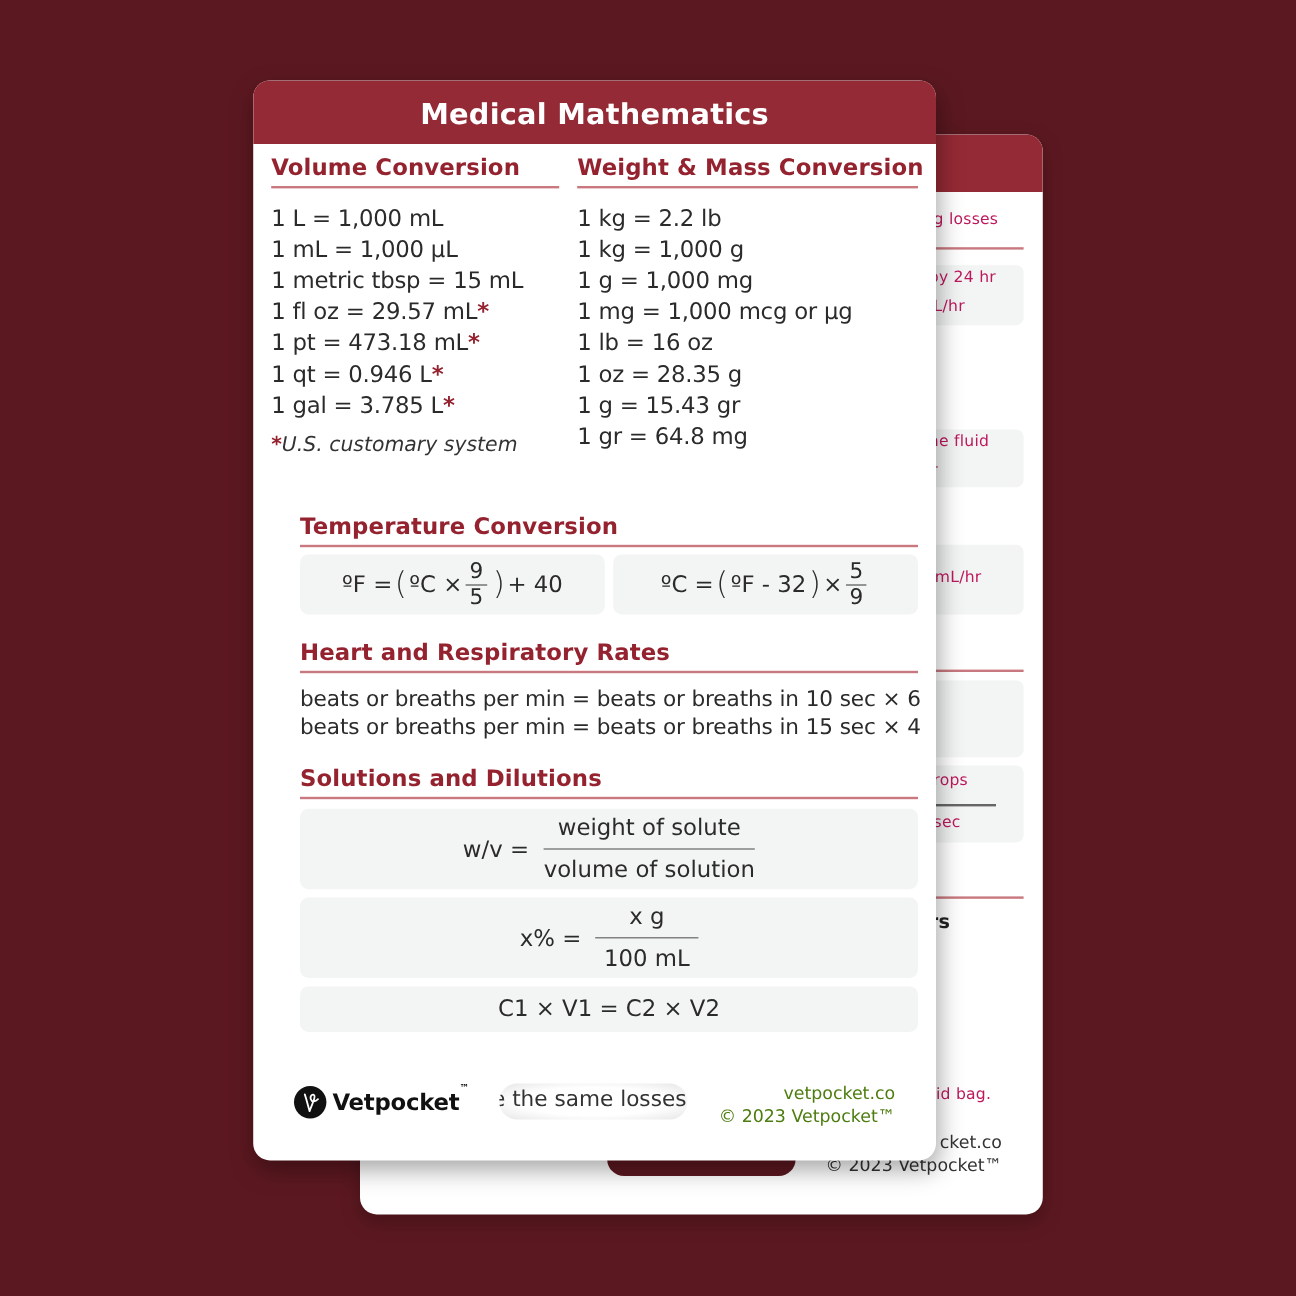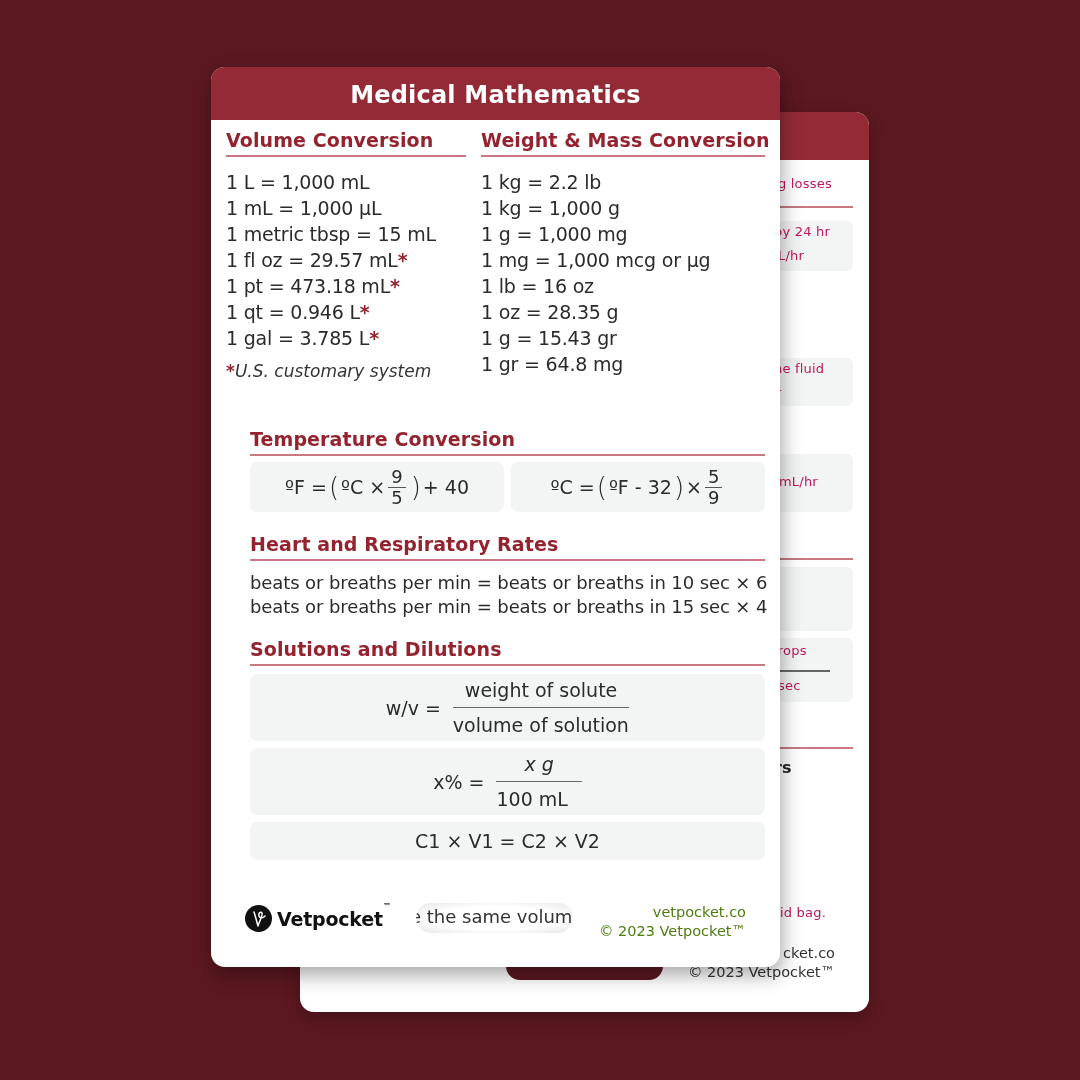--- a/index.html
+++ b/index.html
@@ -85,21 +85,21 @@
     font-size: 19px;
   }
   .temp-row .fbox { flex: 1; height: 50px; }
   .frac { display: inline-flex; flex-direction: column; align-items: center; margin: 0 3px; font-size: 18px; line-height: 20px; }
   .frac .num { padding: 0 3px; border-bottom: 1.5px solid #555; }
   .paren { font-size: 26px; font-weight: 300; margin: 0 2px; }
   .rate-lines { margin-top: 10px; }
   .rate-lines div { font-size: 18px; line-height: 24px; white-space: nowrap; letter-spacing: -0.1px; }
 
   .sol-box { margin-top: 8px; }
-  .big-frac { display: inline-flex; flex-direction: column; margin-left: 12px; font-size: 19px; }
+  .big-frac { display: inline-flex; flex-direction: column; align-items: center; margin-left: 12px; font-size: 19px; }
   .big-frac .num { padding: 0 12px 4px; border-bottom: 1.5px solid #666; line-height: 26px; }
   .big-frac .den { padding-top: 4px; line-height: 26px; }
 
   .footer { position: absolute; left: 0; right: 0; top: 830px; height: 50px; }
   .logo { position: absolute; left: 34px; top: 8px; display: flex; align-items: center; gap: 5px; }
   .logo-mark { width: 27px; height: 27px; border-radius: 50%; background: #111; display: flex; align-items: center; justify-content: center; }
   .logo-text { font-weight: bold; font-size: 19px; color: #111; letter-spacing: -0.2px; }
   .logo-tm { font-size: 8px; vertical-align: top; position: relative; top: -6px; font-weight: bold; }
   .scroll-pill {
     position: absolute; left: 205px; top: 6px;
@@ -226,37 +226,37 @@
     <div class="fbox sol-box" style="height:67px;">
       <span>w/v =</span>
       <span class="big-frac">
         <span class="num">weight of solute</span>
         <span class="den">volume of solution</span>
       </span>
     </div>
     <div class="fbox" style="height:67px; margin-top:7px;">
       <span>x% =</span>
       <span class="big-frac">
-        <span class="num" style="padding:0 28px 4px;font-style:italic;">x g</span>
+        <span class="num" style="padding:0 28px 4px;">x g</span>
         <span class="den">100 mL</span>
       </span>
     </div>
     <div class="fbox" style="height:38px; margin-top:7px;">C1 × V1 = C2 × V2</div>
   </div>
 
   <div class="footer">
     <div class="logo">
       <span class="logo-mark">
         <svg width="16" height="18" viewBox="0 0 16 18">
           <path d="M3 2 C5 8,6 13,7 16 M7 16 C9 10,12 5,11 3 C10 1,7 3,8 6 C9 9,12 8,14 6" stroke="#fff" stroke-width="1.5" fill="none" stroke-linecap="round"></path>
         </svg>
       </span>
       <span class="logo-text"><span>Vetpocket</span><span class="logo-tm">™</span></span>
     </div>
     <div class="scroll-pill">
-        <span>e the same volum</span>
+        <span>e the same losses</span>
       </div>
     <div class="footer-right">
       <div>vetpocket.co</div>
       <div>© 2023 Vetpocket™</div>
     </div>
   </div>
 </div>
 
 </body></html>

